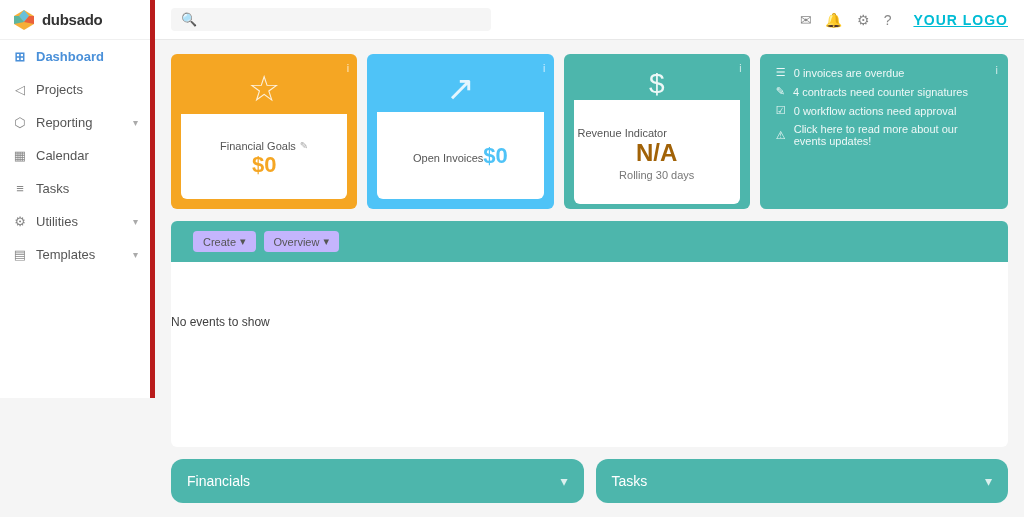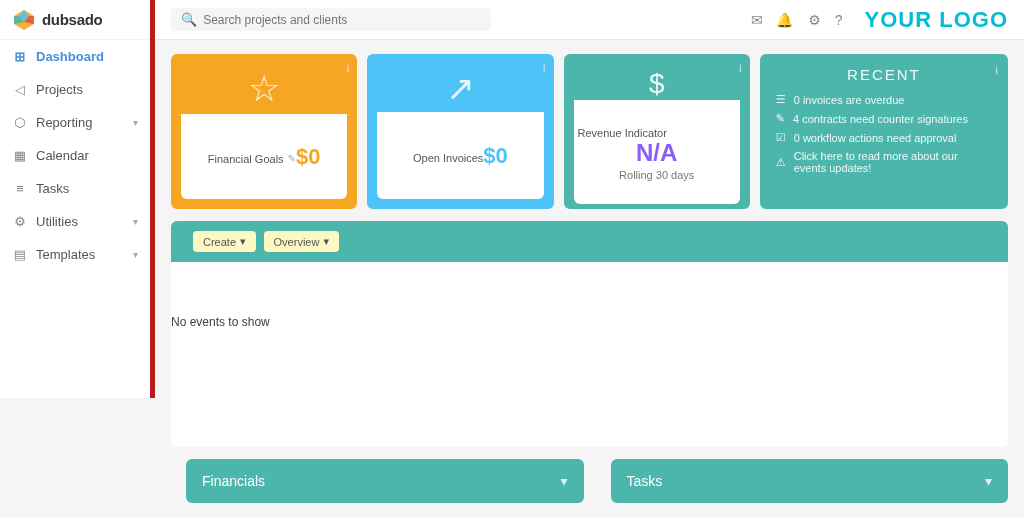--- a/index.html
+++ b/index.html
@@ -92,25 +92,26 @@
       width: 100%;
     }
     .header-icons {
       display: flex;
       align-items: center;
       gap: 14px;
       margin-left: auto;
     }
     .header-icon { color: #888; font-size: 14px; cursor: pointer; }
     .your-logo-text {
-      font-size: 22px;
+      font-size: 14px;
       font-weight: 800;
       color: #00bcd4;
       letter-spacing: 1px;
       margin-left: 8px;
+      text-decoration: underline;
     }
 
     
     #content {
       padding: 14px 16px;
       flex: 1;
       display: flex;
       flex-direction: column;
       gap: 12px;
     }
@@ -216,21 +217,21 @@
       background: #4db6ac;
       color: #fff;
       display: flex;
       align-items: center;
       padding: 10px 14px;
       font-size: 14px;
       font-weight: 400;
     }
     .calendar-header-title { flex: 1; }
     .calendar-btn {
-      background: #fef9c3;
+      background: #c4b5fd;
       color: #555;
       border: none;
       border-radius: 4px;
       padding: 4px 10px;
       font-size: 11px;
       cursor: pointer;
       margin-left: 8px;
       display: flex;
       align-items: center;
       gap: 4px;
@@ -246,28 +247,27 @@
 
     
     .bottom-row {
       display: flex;
       gap: 12px;
       height: 44px;
     }
     .bottom-card {
       flex: 1;
       background: #4db6ac;
-      border-radius: 6px;
+      border-radius: 12px;
       display: flex;
       align-items: center;
       padding: 0 16px;
       color: #fff;
       font-size: 14px;
       cursor: pointer;
-      margin-left: 15px;
     }
     .bottom-card-title { flex: 1; }
     .bottom-card-chevron { font-size: 14px; color: rgba(255,255,255,0.8); }
 
     .edit-icon { font-size: 10px; color: #aaa; cursor: pointer; }
   </style>
 </head>
 <body>
 
 <div id="sidebar">
@@ -323,39 +323,38 @@
       <span class="chevron">▾</span>
     </div>
   </nav>
 </div>
 
 <div id="main">
 
   <div id="header">
     <div class="search-area">
       <span style="color:#aaa;font-size:13px;">🔍</span>
-      <input type="text" placeholder="Search projects and clients" style="">
     </div>
     <div class="header-icons">
       <span class="header-icon">✉</span>
       <span class="header-icon">🔔</span>
       <span class="header-icon">⚙</span>
       <span class="header-icon">?</span>
       <span class="your-logo-text">YOUR LOGO</span>
     </div>
   </div>
 
   <div id="content">
 
     <div class="cards-row">
 
       <div class="card card-yellow">
         <span class="card-info-btn">ℹ</span>
         <span class="card-icon-large">☆</span>
-        <div style="flex:1;display:flex;flex-direction:row;align-items:center;justify-content:center;background:#fff;width:100%;border-radius:0 0 6px 6px;padding:8px 4px;">
+        <div style="flex:1;display:flex;flex-direction:column;align-items:center;justify-content:center;background:#fff;width:100%;border-radius:0 0 6px 6px;padding:8px 4px;">
           <div class="card-label">
             <span>Financial Goals</span>
             <span class="edit-icon">✎</span>
           </div>
           <div class="card-value">$0</div>
         </div>
       </div>
 
       <div class="card card-blue">
         <span class="card-info-btn">ℹ</span>
@@ -366,28 +365,27 @@
         </div>
       </div>
 
       <div class="card card-teal">
         <span class="card-info-btn">ℹ</span>
         <div style="display:flex;flex-direction:column;align-items:center;justify-content:center;flex:1;width:100%;">
           <div style="font-size:28px;color:rgba(255,255,255,0.9);font-weight:300;">$</div>
         </div>
         <div style="background:#fff;width:100%;border-radius:0 0 6px 6px;padding:23px 4px;text-align:center;">
           <div class="card-label">Revenue Indicator</div>
-          <div class="card-na" style="color:#8b5cf6;font-size:24px;font-weight:700;">N/A</div>
+          <div class="card-na" style="color:#a16207;font-size:24px;font-weight:700;">N/A</div>
           <div class="card-sublabel">Rolling 30 days</div>
         </div>
       </div>
 
       <div class="card-recent">
         <span class="card-info-btn" style="position:absolute;top:8px;right:10px;color:rgba(255,255,255,0.7);font-size:11px;">ℹ</span>
-        <div class="card-recent-title">RECENT</div>
         <div class="recent-item">
           <span class="recent-item-icon">☰</span>
           <span>0 invoices are overdue</span>
         </div>
         <div class="recent-item">
           <span class="recent-item-icon">✎</span>
           <span>4 contracts need counter signatures</span>
         </div>
         <div class="recent-item">
           <span class="recent-item-icon">☑</span>

